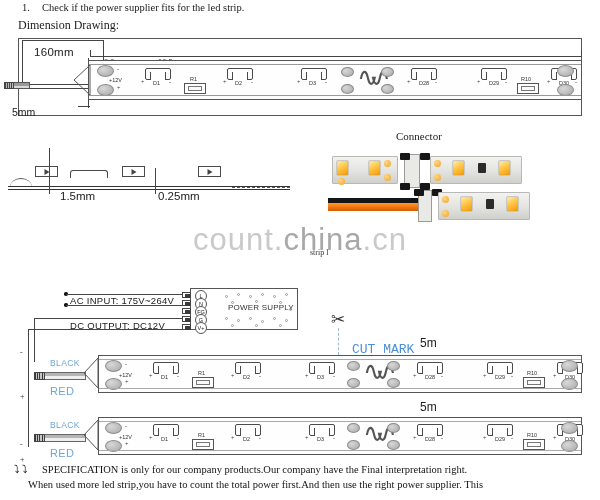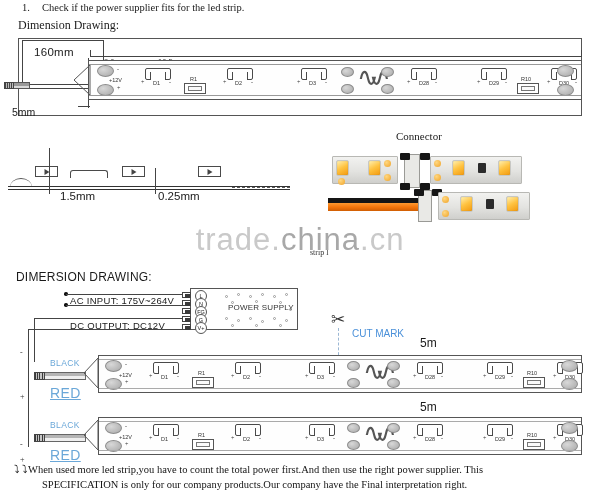--- a/index.html
+++ b/index.html
@@ -213,23 +213,23 @@
     position:absolute; left:98px; width:484px; height:38px;
     border:1px solid #555; background:#fefefe;
   }
   .strip-b:before, .strip-b:after{
     content:""; position:absolute; left:0; right:0; height:1px; background:#aaa;
   }
   .strip-b:before { top:3px; }
   .strip-b:after  { bottom:3px; }
 
   .lbl-black { font-size:8.5px; color:#6aa7d8; font-family:"Liberation Sans",sans-serif; position:absolute; letter-spacing:.4px;}
-  .lbl-red   { font-size:14px; color:#6aa7d8; font-family:"Liberation Sans",sans-serif; position:absolute; letter-spacing:.4px;text-decoration:underline;}
+  .lbl-red   { font-size:11px; color:#6aa7d8; font-family:"Liberation Sans",sans-serif; position:absolute; letter-spacing:.4px;}
   .lbl-5m    { position:absolute; font-size:12px; font-family:"Liberation Sans",sans-serif; }
-  .cutmark   { position:absolute; left:352px; top:328px; font-size:10px; color:#4a90d9; font-family:Liberation Sans, sans-serif; }
+  .cutmark   { position:absolute; left:352px; top:342px; font-size:13px; color:#4a90d9; font-family:Liberation Mono, monospace; }
   .scissor   { position:absolute; left:331px; top:311px; font-size:17px; color:#333; line-height:1; }
 
   .leadwire {
     position:absolute; height:8px;
     background:linear-gradient(180deg,#b5b5b5 0 45%,#efefef 45% 100%);
     border:1px solid #666;
   }
   .leadwire-end {
     position:absolute; width:11px; height:8px;
     background:repeating-linear-gradient(90deg,#3a3a3a 0 1px,#c5c5c5 1px 2.2px);
@@ -395,23 +395,22 @@
 
     <div class="pcb" style="left:116px;top:50px;width:92px;height:28px;"></div>
     <div class="dot" style="left:120px;top:54px;"></div>
     <div class="dot" style="left:120px;top:68px;"></div>
     <div class="ledchip" style="left:138px;top:54px;"></div>
     <div class="blkchip" style="left:164px;top:57px;"></div>
     <div class="ledchip" style="left:184px;top:54px;"></div>
   </div>
   <div class="txt serif lbl-instal">strip l</div>
 
-  <div class="wm"><span>trade.</span><span class="d">china</span><span>.cn</span></div>
-
-  <div class="txt sans dd-title">DIMERSION DRAWING:</div>
+  <div class="wm"><span>count.</span><span class="d">china</span><span>.cn</span></div>
+
 
   <div class="dotmark" style="left:64px;top:292px;"></div>
   <div class="dotmark" style="left:64px;top:303px;"></div>
   <div class="hline" style="left:66px;top:294px;width:124px;"></div>
   <div class="hline" style="left:66px;top:305px;width:124px;"></div>
   <div class="txt lbl-ac">AC  INPUT: 175V~264V</div>
 
   <div class="hline" style="left:34px;top:318px;width:156px;"></div>
   <div class="hline" style="left:28px;top:329px;width:162px;"></div>
   <div class="vline" style="left:34px;top:318px;height:44px;"></div>
@@ -593,17 +592,17 @@
     <div class="led-lab" style="left:466px;top:18px;">D30</div>
     <div class="pm" style="left:454px;top:17px;">+</div>
 
     <div class="pad" style="left:462px;top:4px;"></div>
     <div class="pad" style="left:462px;top:22px;"></div>
   </div>
 
   <div class="foot-arrow">⤵</div>
   <div class="foot-arrow2">⤵</div>
   <div class="foot">
+    <div style="padding-left:14px;">SPECIFICATION is only for our company products.Our company have the Final interpretation right.</div>
     <div>When used more led strip,you have to count the total power first.And then use the right power supplier. This</div>
-    <div style="padding-left:14px;">SPECIFICATION is only for our company products.Our company have the Final interpretation right.</div>
   </div>
 
 </div>
 
 </body></html>

